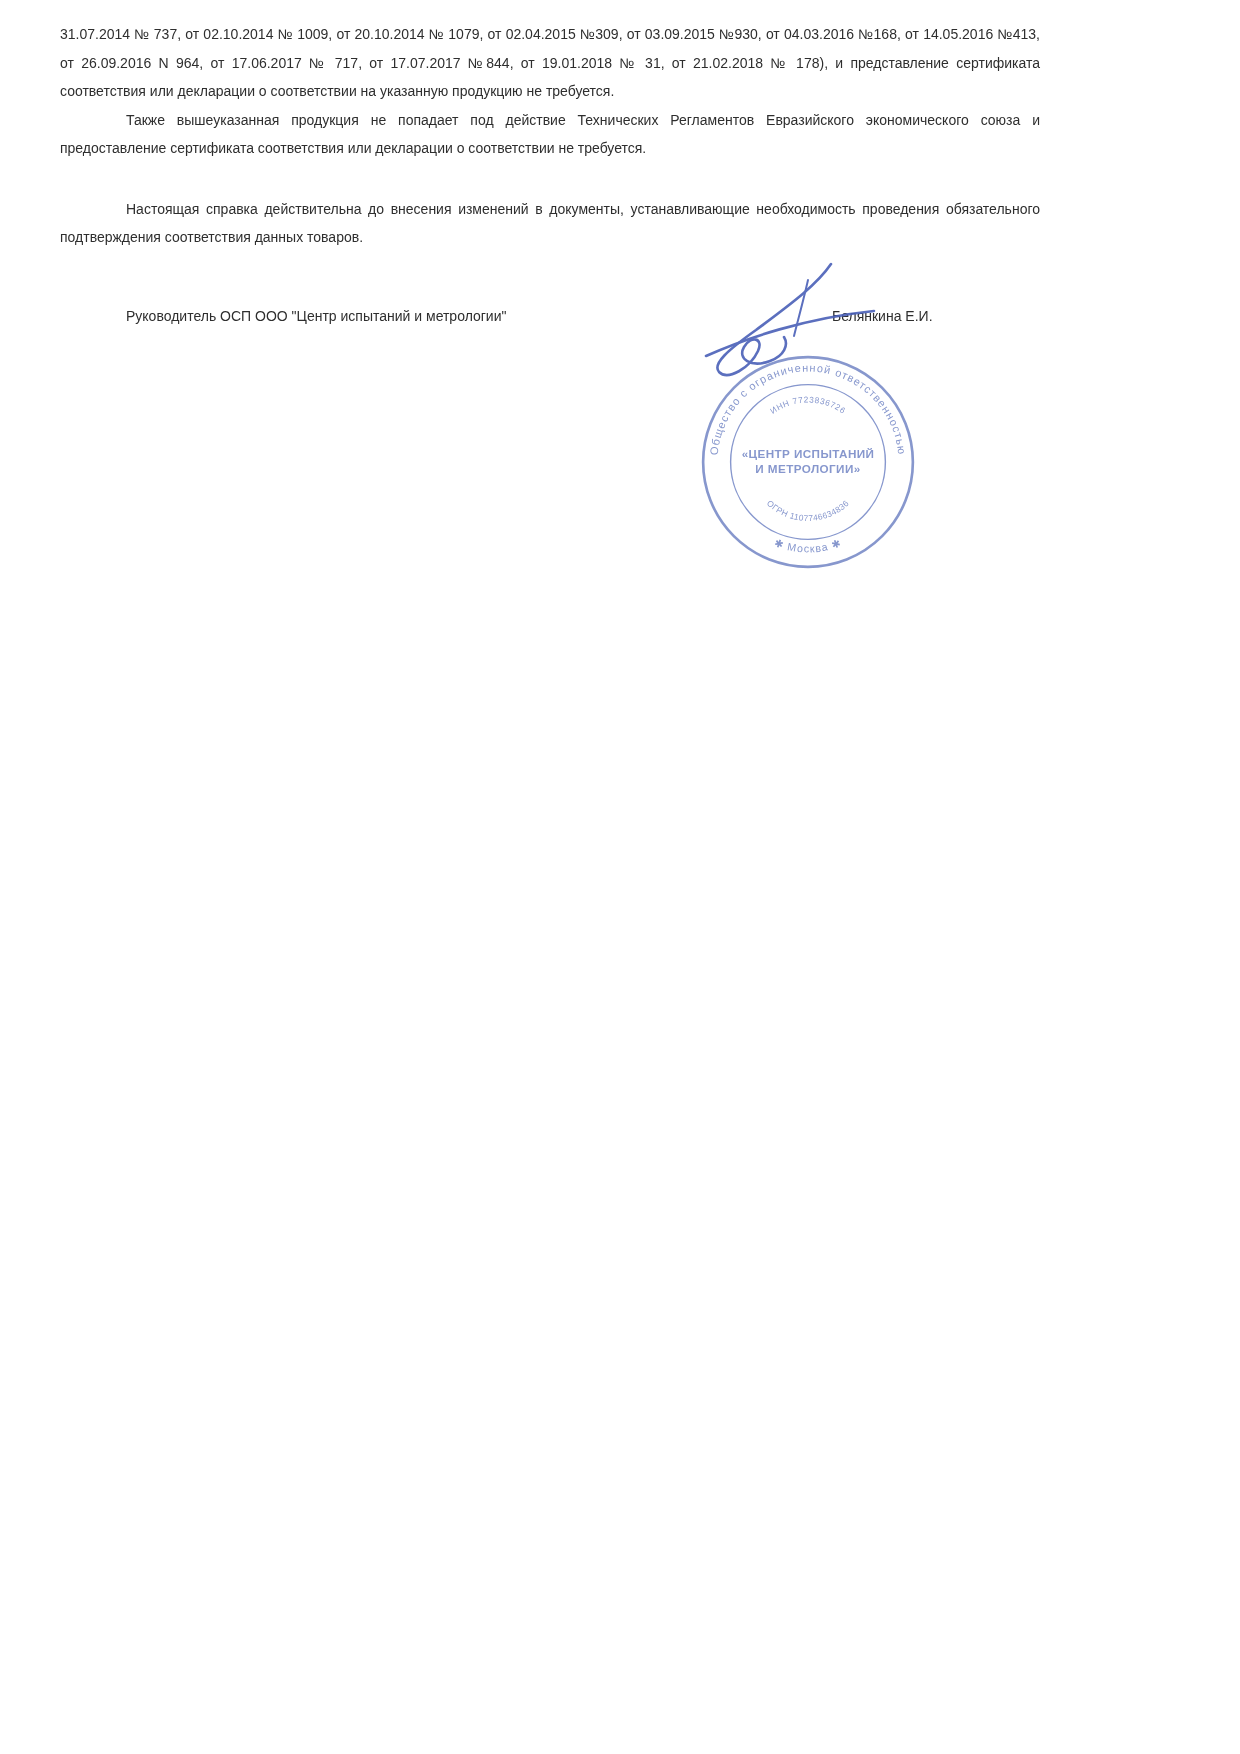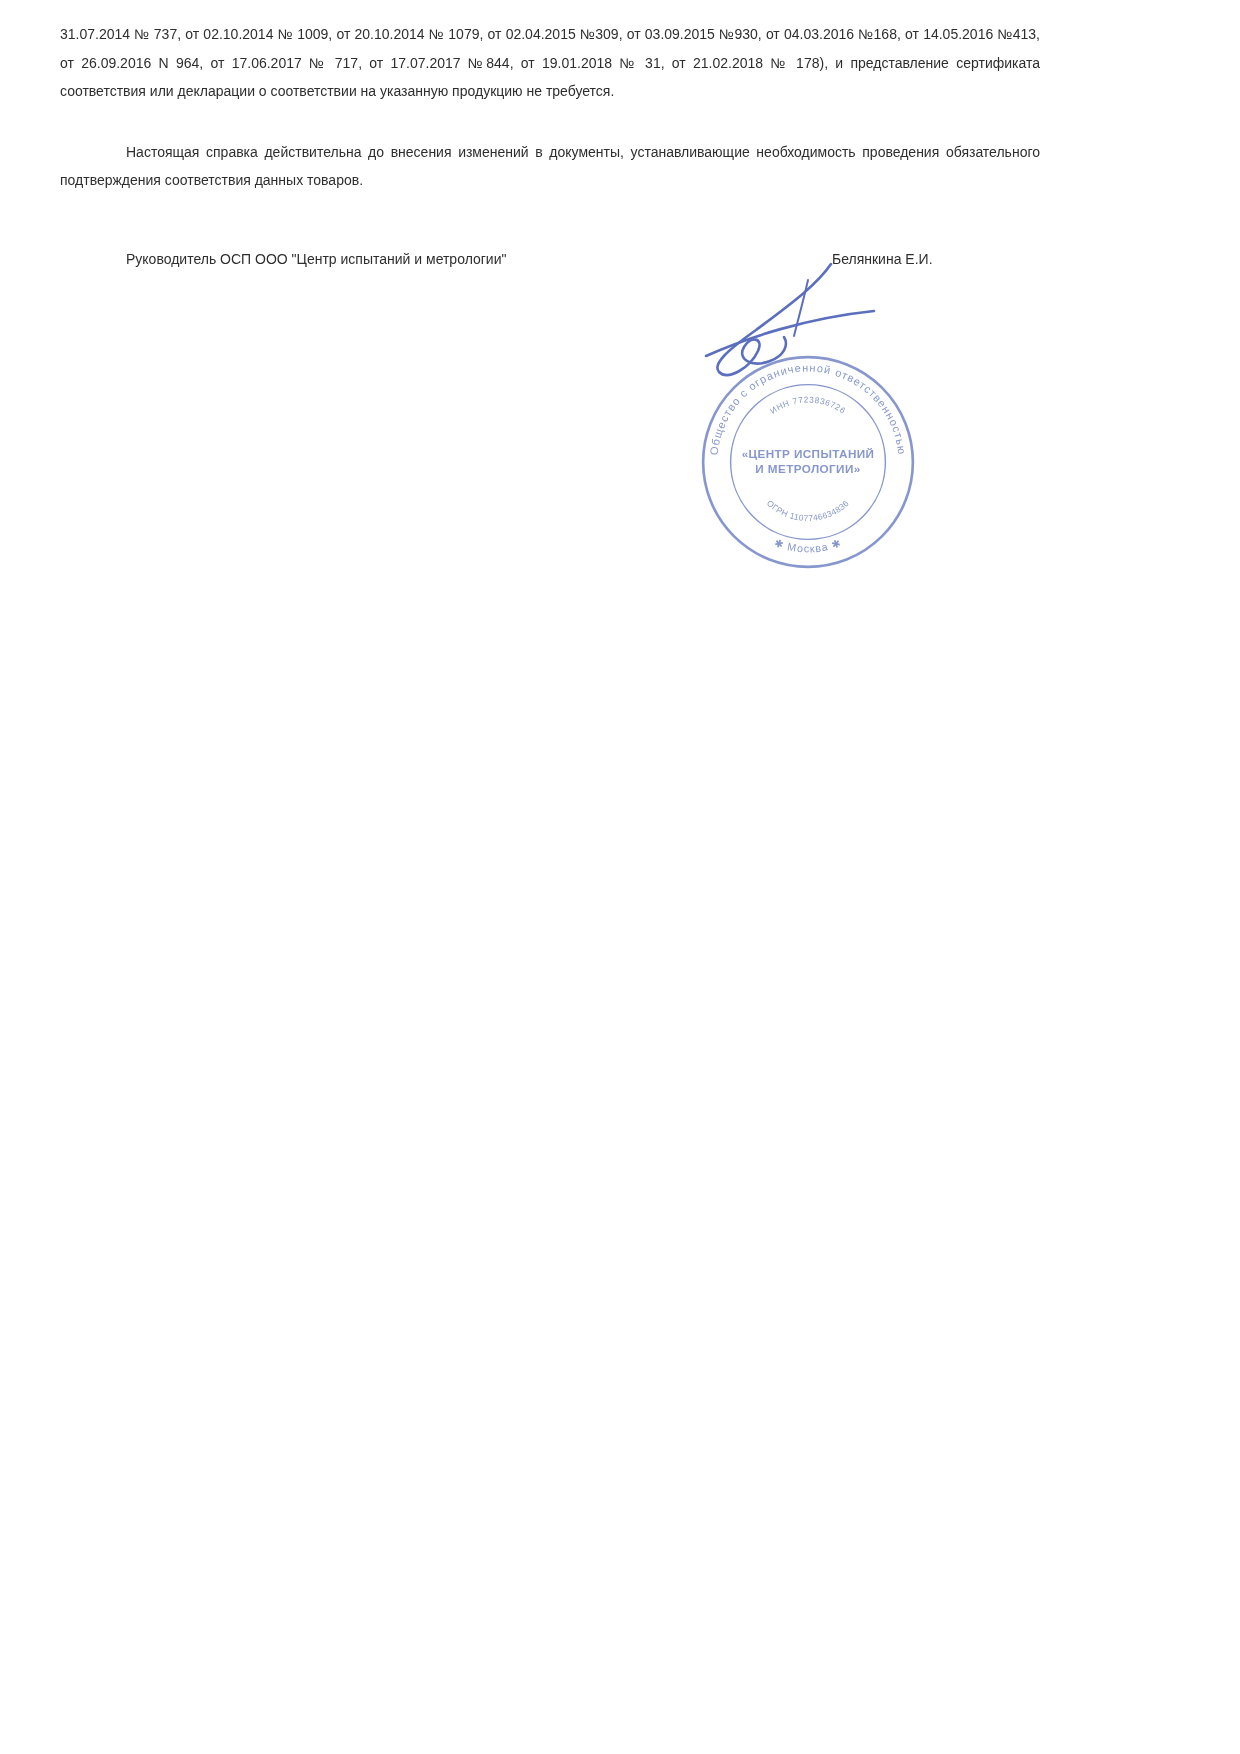--- a/index.html
+++ b/index.html
@@ -60,20 +60,21 @@
     opacity: 0.82;
     pointer-events: none;
   }
   .stamp-svg text { font-family: "Liberation Sans", sans-serif; }
 </style>
 </head>
 <body>
 
 <div class="page-content">
   <p class="para">31.07.2014 № 737, от 02.10.2014 № 1009, от 20.10.2014 № 1079, от 02.04.2015 №309, от 03.09.2015 №930, от 04.03.2016 №168, от 14.05.2016 №413, от 26.09.2016 N 964, от 17.06.2017 № 717, от 17.07.2017 №844, от 19.01.2018 № 31, от 21.02.2018 № 178), и представление сертификата соответствия или декларации о соответствии на указанную продукцию не требуется.</p>
+  <p class="para indent">Также вышеуказанная продукция не попадает под действие Технических Регламентов Евразийского экономического союза и предоставление сертификата соответствия или декларации о соответствии не требуется.</p>
   <p class="para indent gap-top">Настоящая справка действительна до внесения изменений в документы, устанавливающие необходимость проведения обязательного подтверждения соответствия данных товаров.</p>
   <div class="sig-row">
     <span class="sig-title">Руководитель ОСП ООО "Центр испытаний и метрологии"</span>
     <span class="sig-name">Белянкина Е.И.</span>
   </div>
 </div>
 
 <svg class="signature-svg" viewBox="0 0 200 132" fill="none">
   <g stroke="#4a60b8" stroke-width="2.6" stroke-linecap="round" fill="none" opacity="0.9">
     <path d="M 143,6 C 128,28 100,48 68,72 C 40,92 24,106 31,114 C 40,123 62,110 70,93 C 76,80 63,77 56,89 C 49,101 63,110 82,103 C 96,98 101,87 96,79"></path>

